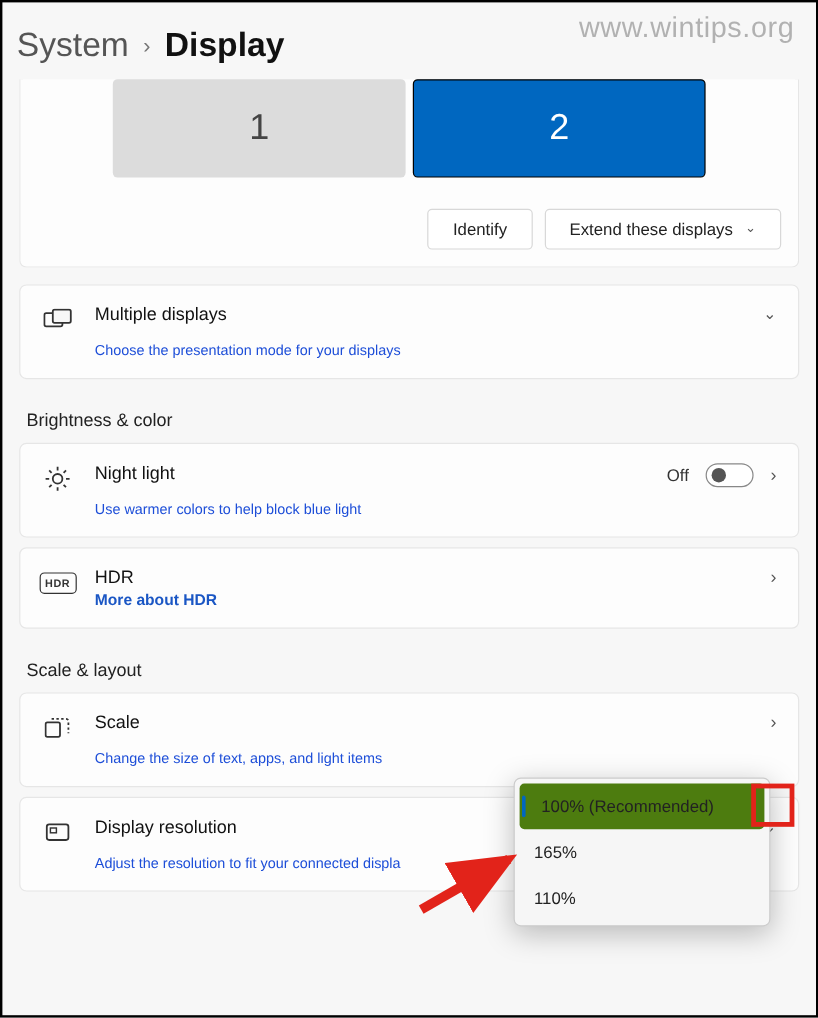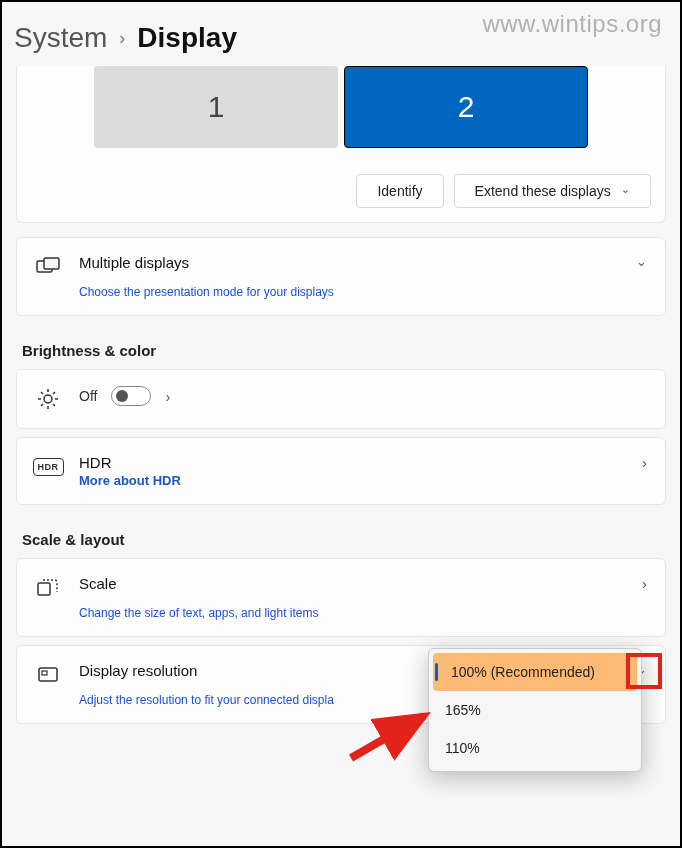--- a/index.html
+++ b/index.html
@@ -79,21 +79,21 @@
     font-size: 14px;
     color: #222;
     cursor: pointer;
     display: flex;
     align-items: flex-start;
     gap: 10px;
   }
   .btn .chev-down { font-size: 11px; color: #555; }
   .section-title {
     font-size: 15px;
-    font-weight: 700;
+    font-weight: 400;
     color: #222;
     padding: 18px 14px 10px 14px;
   }
   .card {
     background: #fdfdfd;
     border: 1px solid #e6e6e6;
     border-radius: 6px;
     margin: 0 8px 8px 8px;
     padding: 16px 18px;
     display: flex;
@@ -152,21 +152,21 @@
     padding: 4px 0;
   }
   .dropdown .opt {
     padding: 11px 16px;
     font-size: 14px;
     color: #222;
     cursor: pointer;
     position: relative;
   }
   .dropdown .opt.selected {
-    background: #fdba74;
+    background: #4d7c0f;
     border-radius: 4px;
     margin: 0 4px;
     padding-left: 18px;
   }
   .dropdown .opt.selected::before {
     content: "";
     position: absolute;
     left: 2px; top: 10px; bottom: 10px; width: 3px;
     background: #0067c0;
     border-radius: 2px;
@@ -253,20 +253,24 @@
             <line x1="11" y1="18" x2="11" y2="21"></line>
             <line x1="1" y1="11" x2="4" y2="11"></line>
             <line x1="18" y1="11" x2="21" y2="11"></line>
             <line x1="4" y1="4" x2="6" y2="6"></line>
             <line x1="16" y1="16" x2="18" y2="18"></line>
             <line x1="4" y1="18" x2="6" y2="16"></line>
             <line x1="16" y1="6" x2="18" y2="4"></line>
           </g>
         </svg>
     </div>
+    <div class="text">
+      <div class="title">Night light</div>
+      <div class="sub">Use warmer colors to help block blue light</div>
+    </div>
     <div class="right">
       <span class="toggle-label">Off</span>
       <div class="toggle"></div>
       <span class="chevron-right">›</span>
     </div>
   </div>
 
   <div class="card">
     <div class="icon">
       <span class="hdr-badge">HDR</span>

